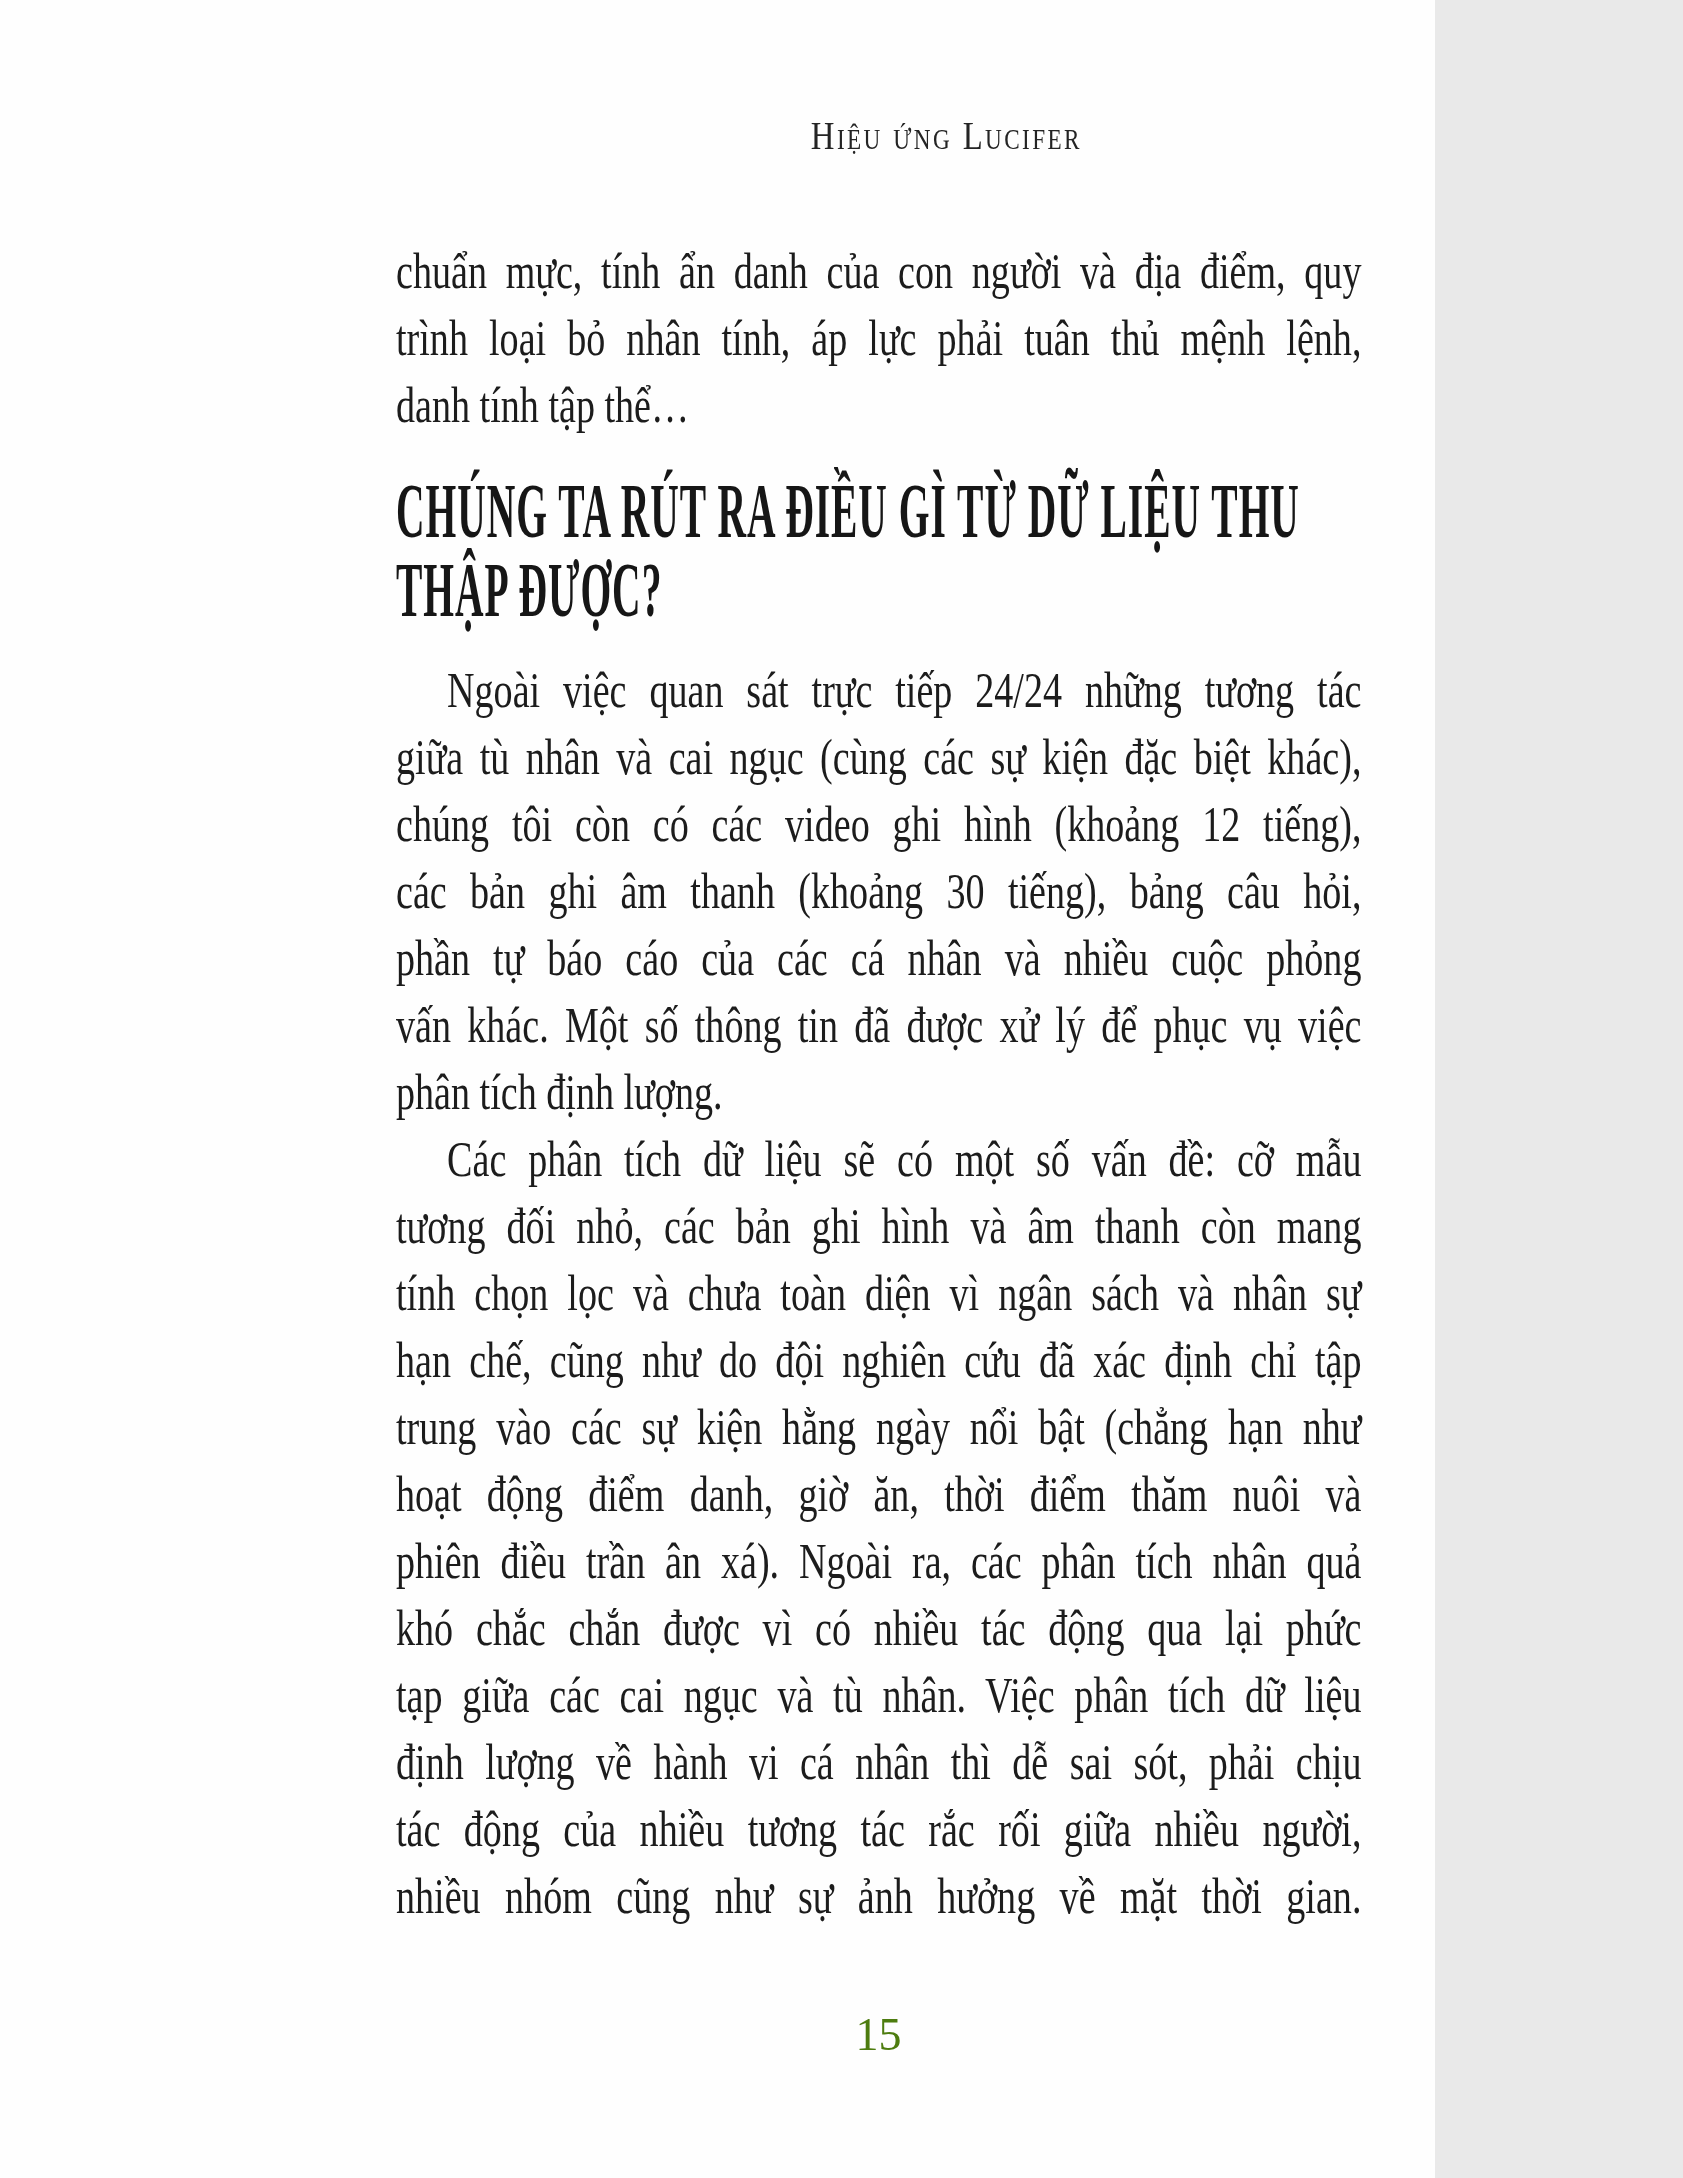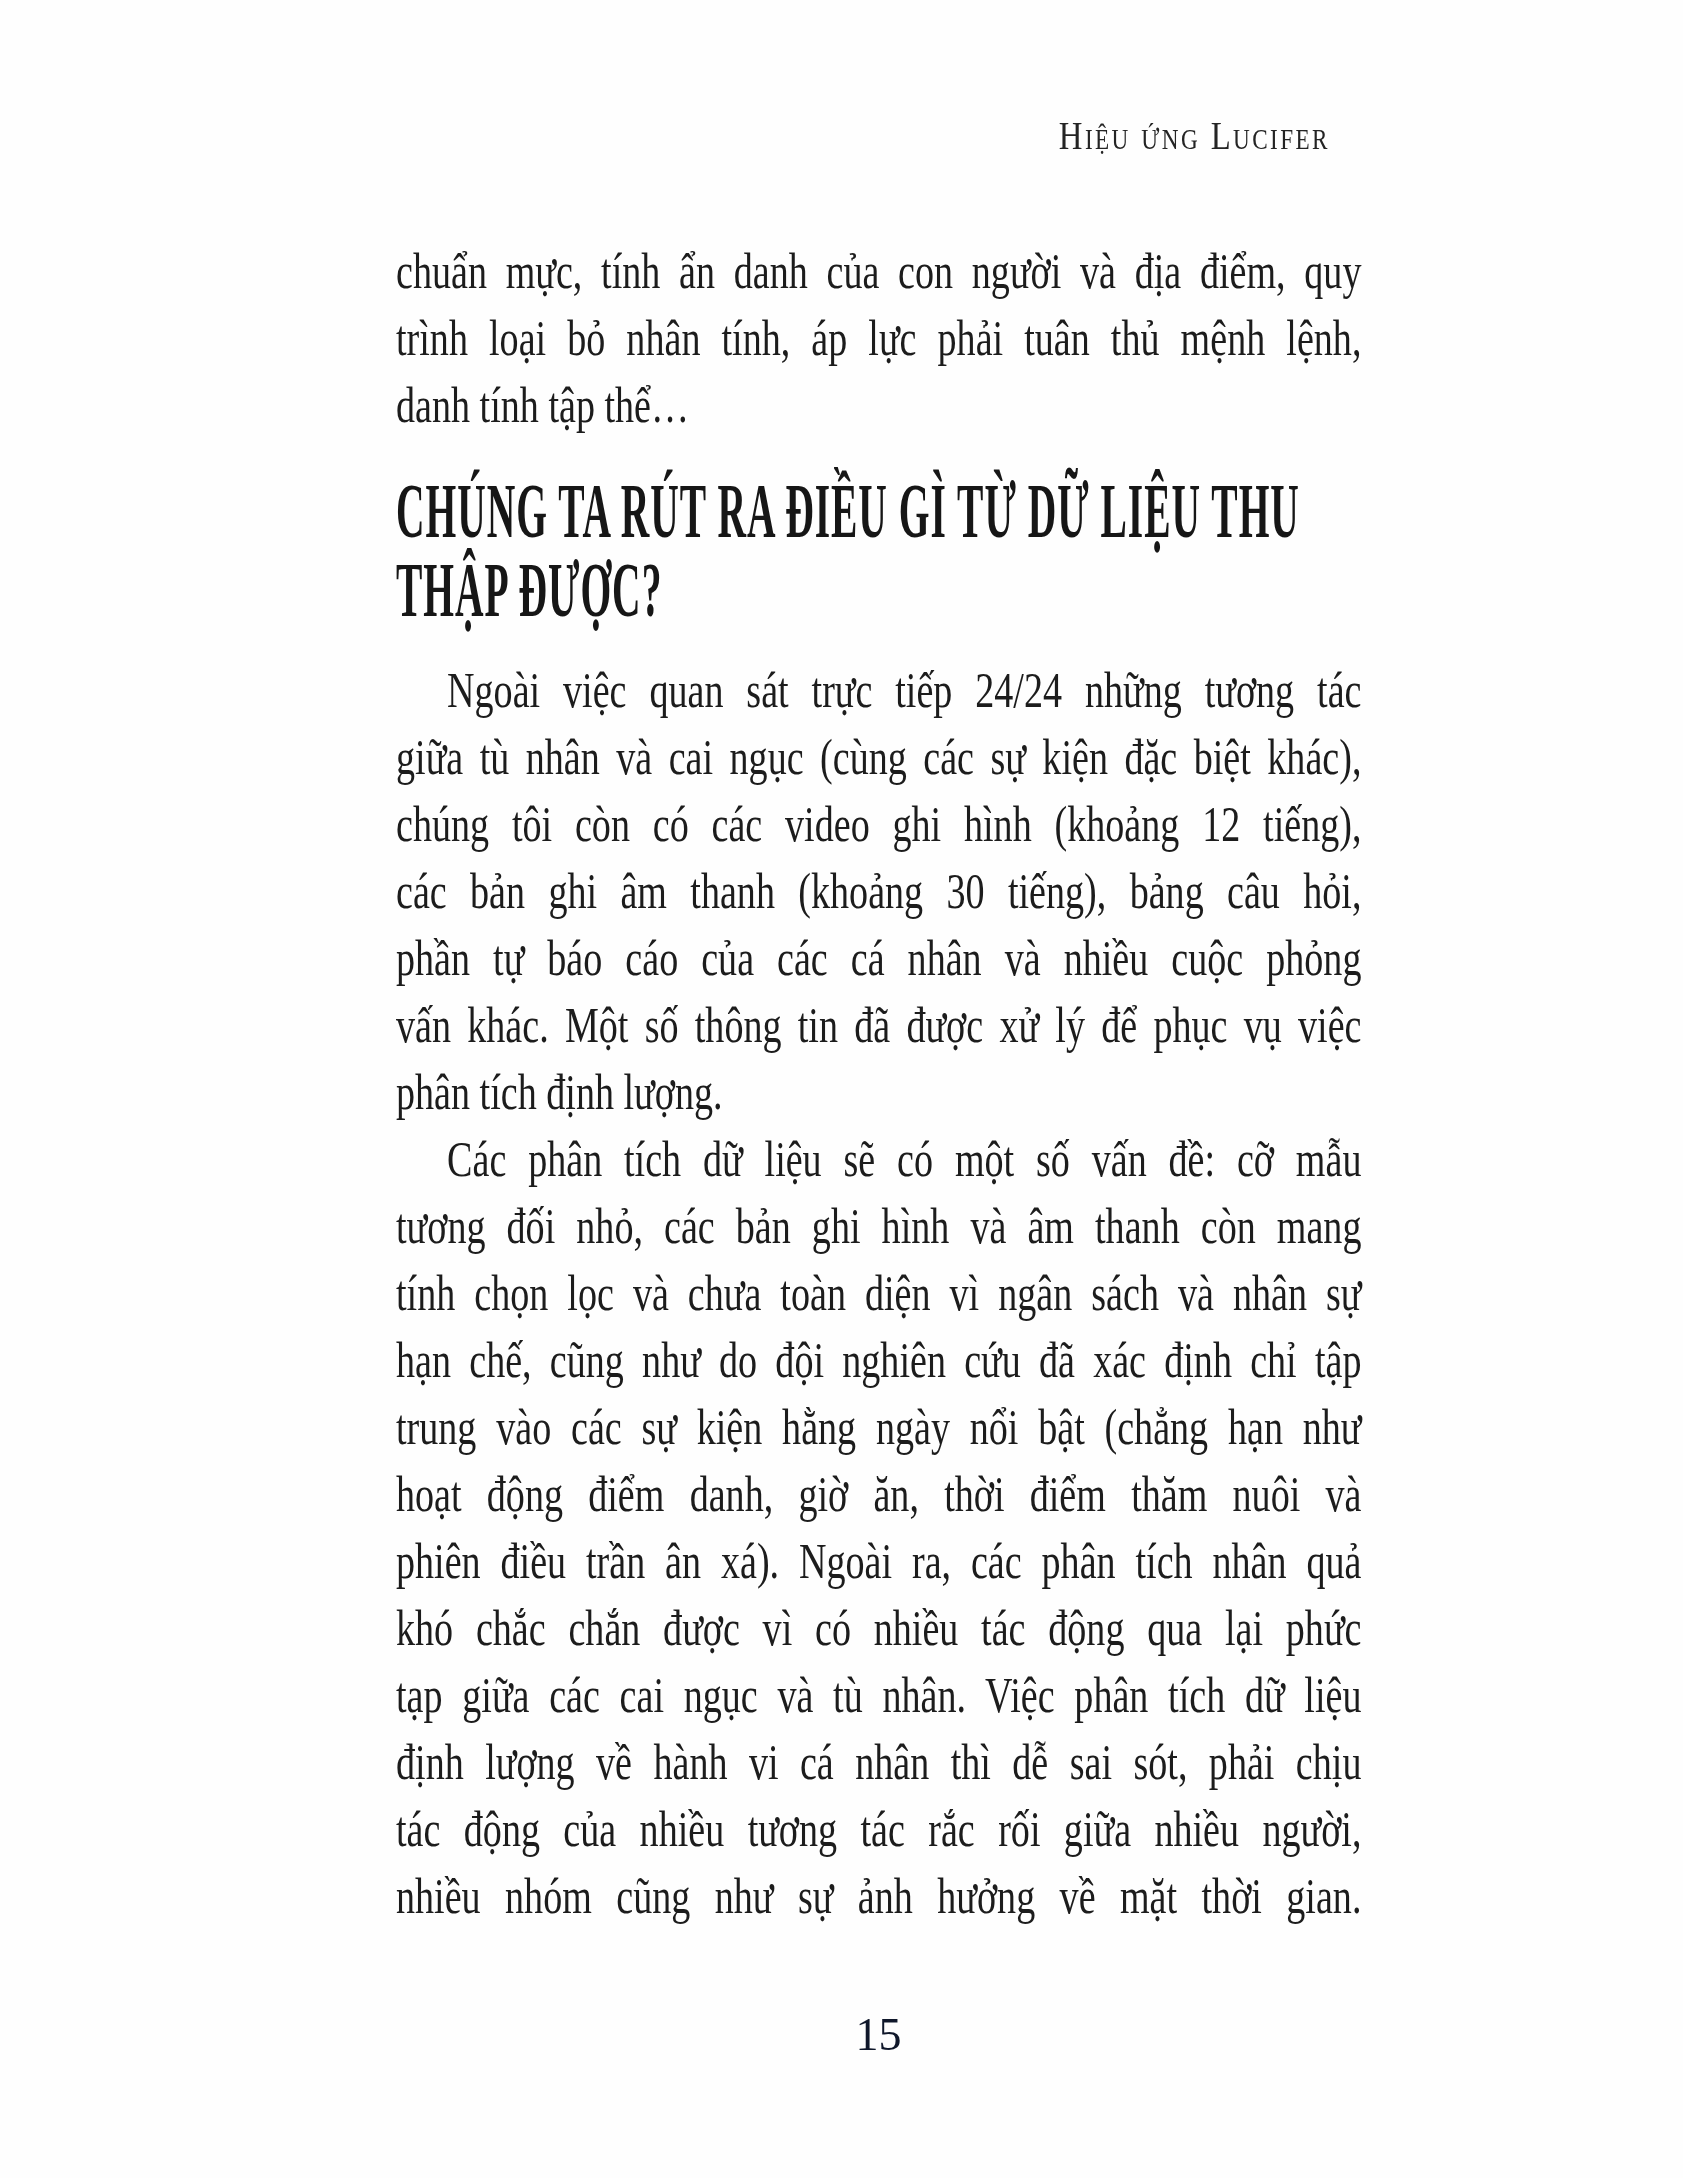--- a/index.html
+++ b/index.html
@@ -2,21 +2,21 @@
 <html><head>
 <meta charset="utf-8">
 <style>
   html, body {
     margin: 0;
     padding: 0;
     background: #e9e9e9;
   }
   .page {
     position: relative;
-    width: 1683px;
+    width: 1435px;
     height: 2178px;
     background: #fefefe;
     color: #1c1c1c;
     overflow: hidden;
     font-family: "Liberation Serif", "DejaVu Serif", serif;
   }
 
   
   .running-header-wrap {
     position: absolute;
@@ -79,21 +79,21 @@
   }
 
   
   .folio {
     position: absolute;
     left: 396px;
     top: 2008px;
     width: 965px;
     text-align: center;
     font-size: 46px;
-    color: #0f172a;
+    color: #4d7c0f;
   }
 </style>
 </head>
 <body>
 
 <div class="page">
 
   <div class="running-header-wrap">
     <span class="running-header">Hiệu ứng Lucifer</span>
   </div>

